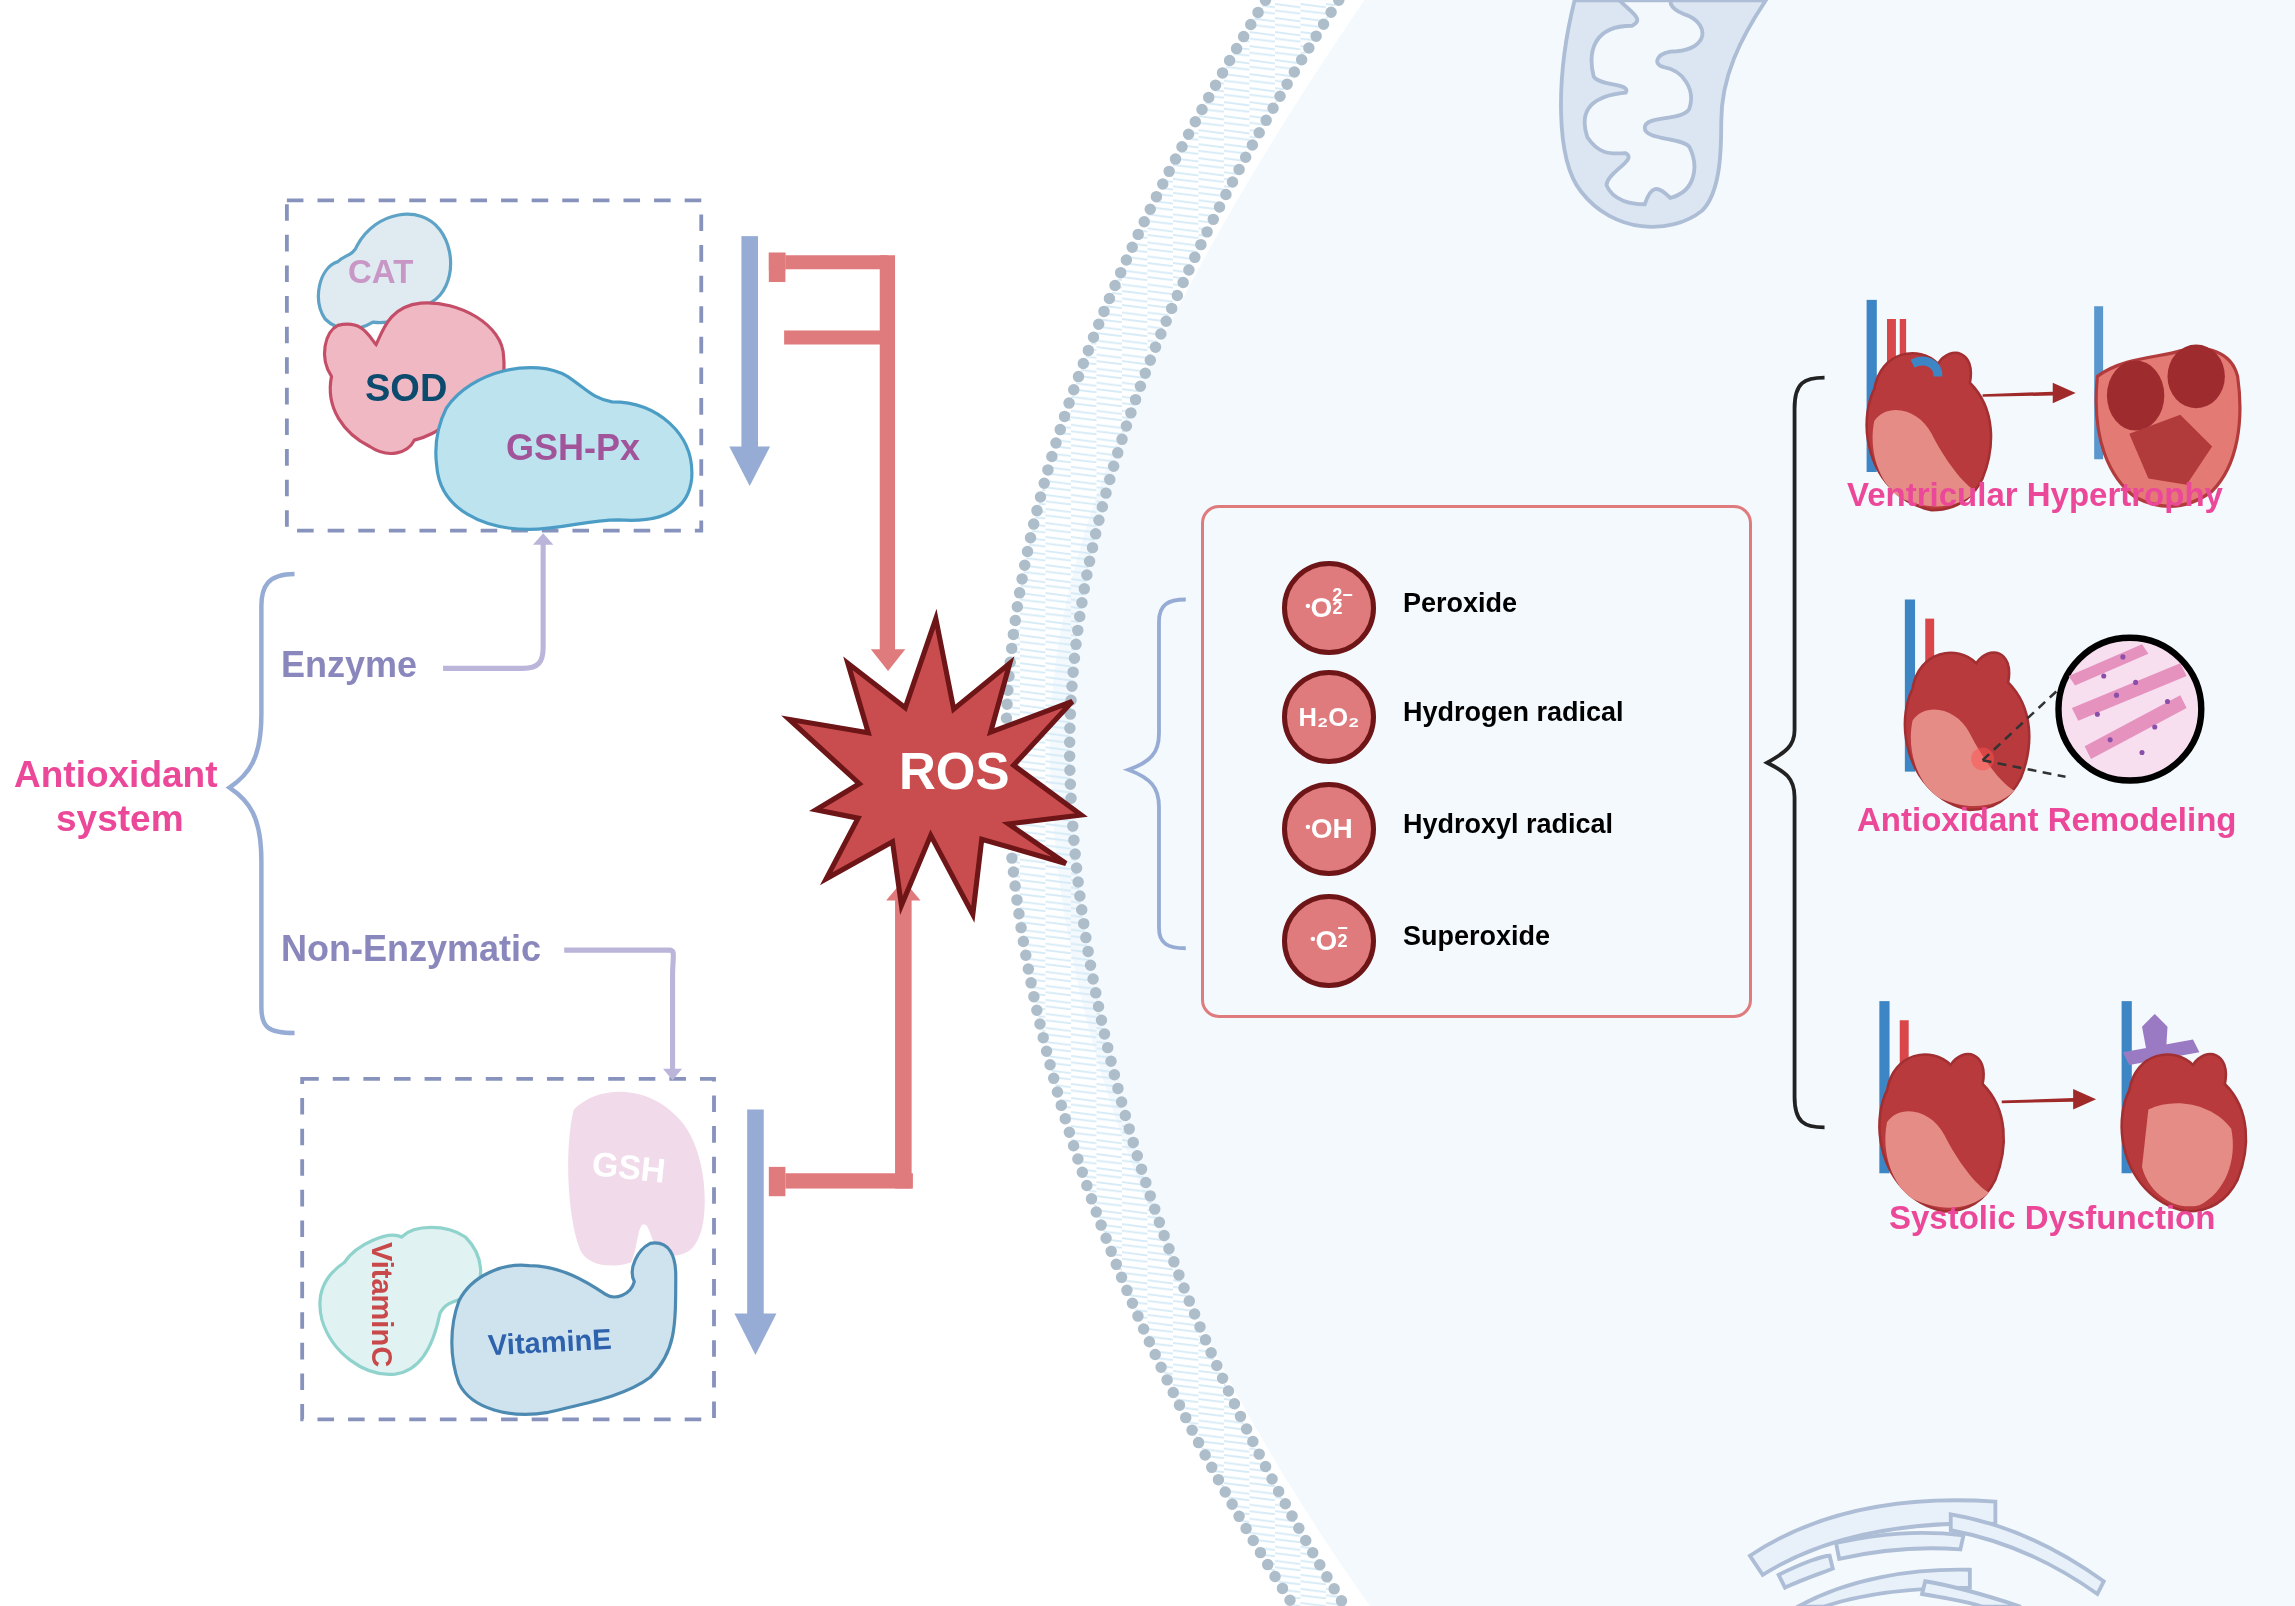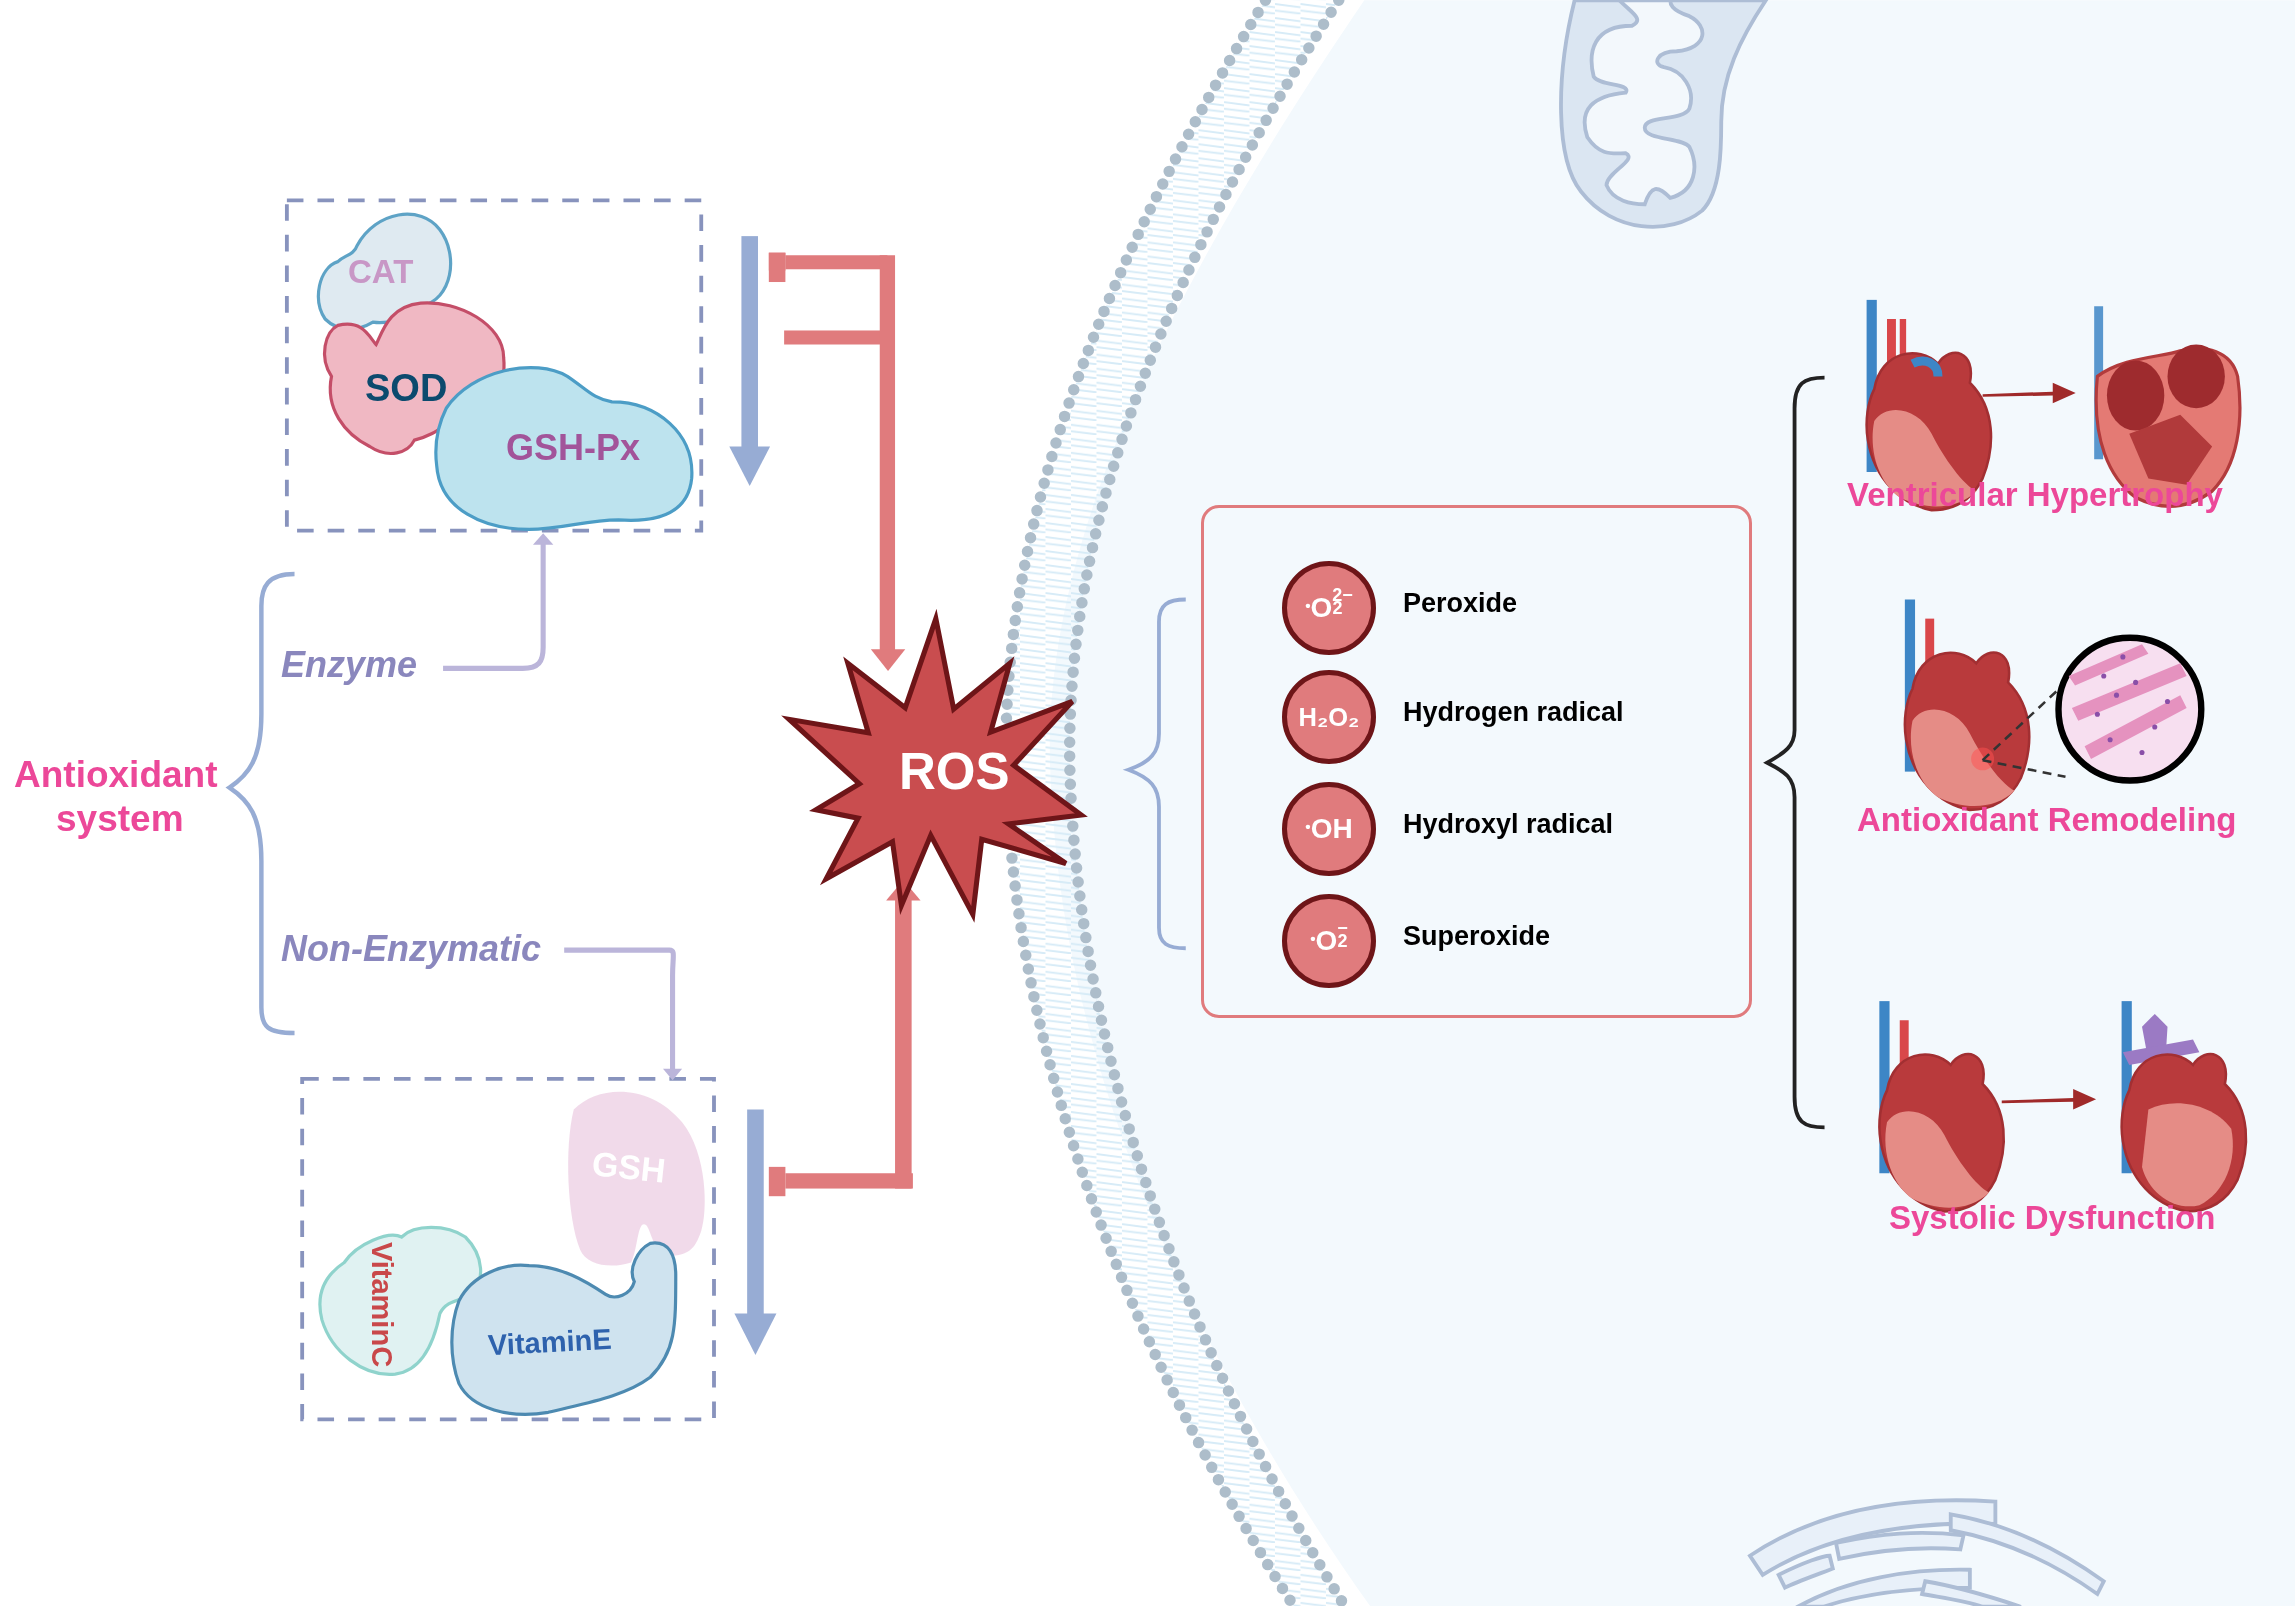--- a/index.html
+++ b/index.html
@@ -1,20 +1,20 @@
 <!DOCTYPE html>
 <html style="font-size:10.2px"><head>
 <meta charset="utf-8">
 <style>
   html, body { margin:0; padding:0; }
   body { width:2295px; height:1607px; position:relative; overflow:hidden; background:#ffffff; font-family:"Liberation Sans", sans-serif; }
   #stage { position:absolute; left:0; top:0; width:2295px; height:1585px; }
   .lbl { position:absolute; font-family:"Liberation Sans", sans-serif; font-weight:bold; white-space:nowrap; }
   .title-red { color:#ec4899; }
-  .purple { color:#8a87bd;font-style:italic; }
+  .purple { color:#8a87bd; }
   .ros-item { position:absolute; left:1282px; width:510px; height:102px; }
   .ros-circle { position:absolute; left:0; top:0; width:94px; height:94px; border-radius:50%; background:#e07b7d; border:5.1px solid #6e1518; box-sizing:border-box; color:#fff; font-weight:bold; font-size:28px; display:flex; align-items:center; justify-content:center; font-family:"Liberation Sans", sans-serif; }
   .ros-circle sub, .ros-circle sup { font-size:18px; }
   .ros-name { position:absolute; left:121px; top:27px; font-size:27px; font-weight:bold; color:#000; font-family:"Liberation Sans", sans-serif; }
   .ros-box { position:absolute; left:1201px; top:505px; width:551px; height:513px; border:3.2px solid #e07b7d; border-radius:18px; box-sizing:border-box; }
 </style>
 </head>
 <body>
 
 <div id="stage">

